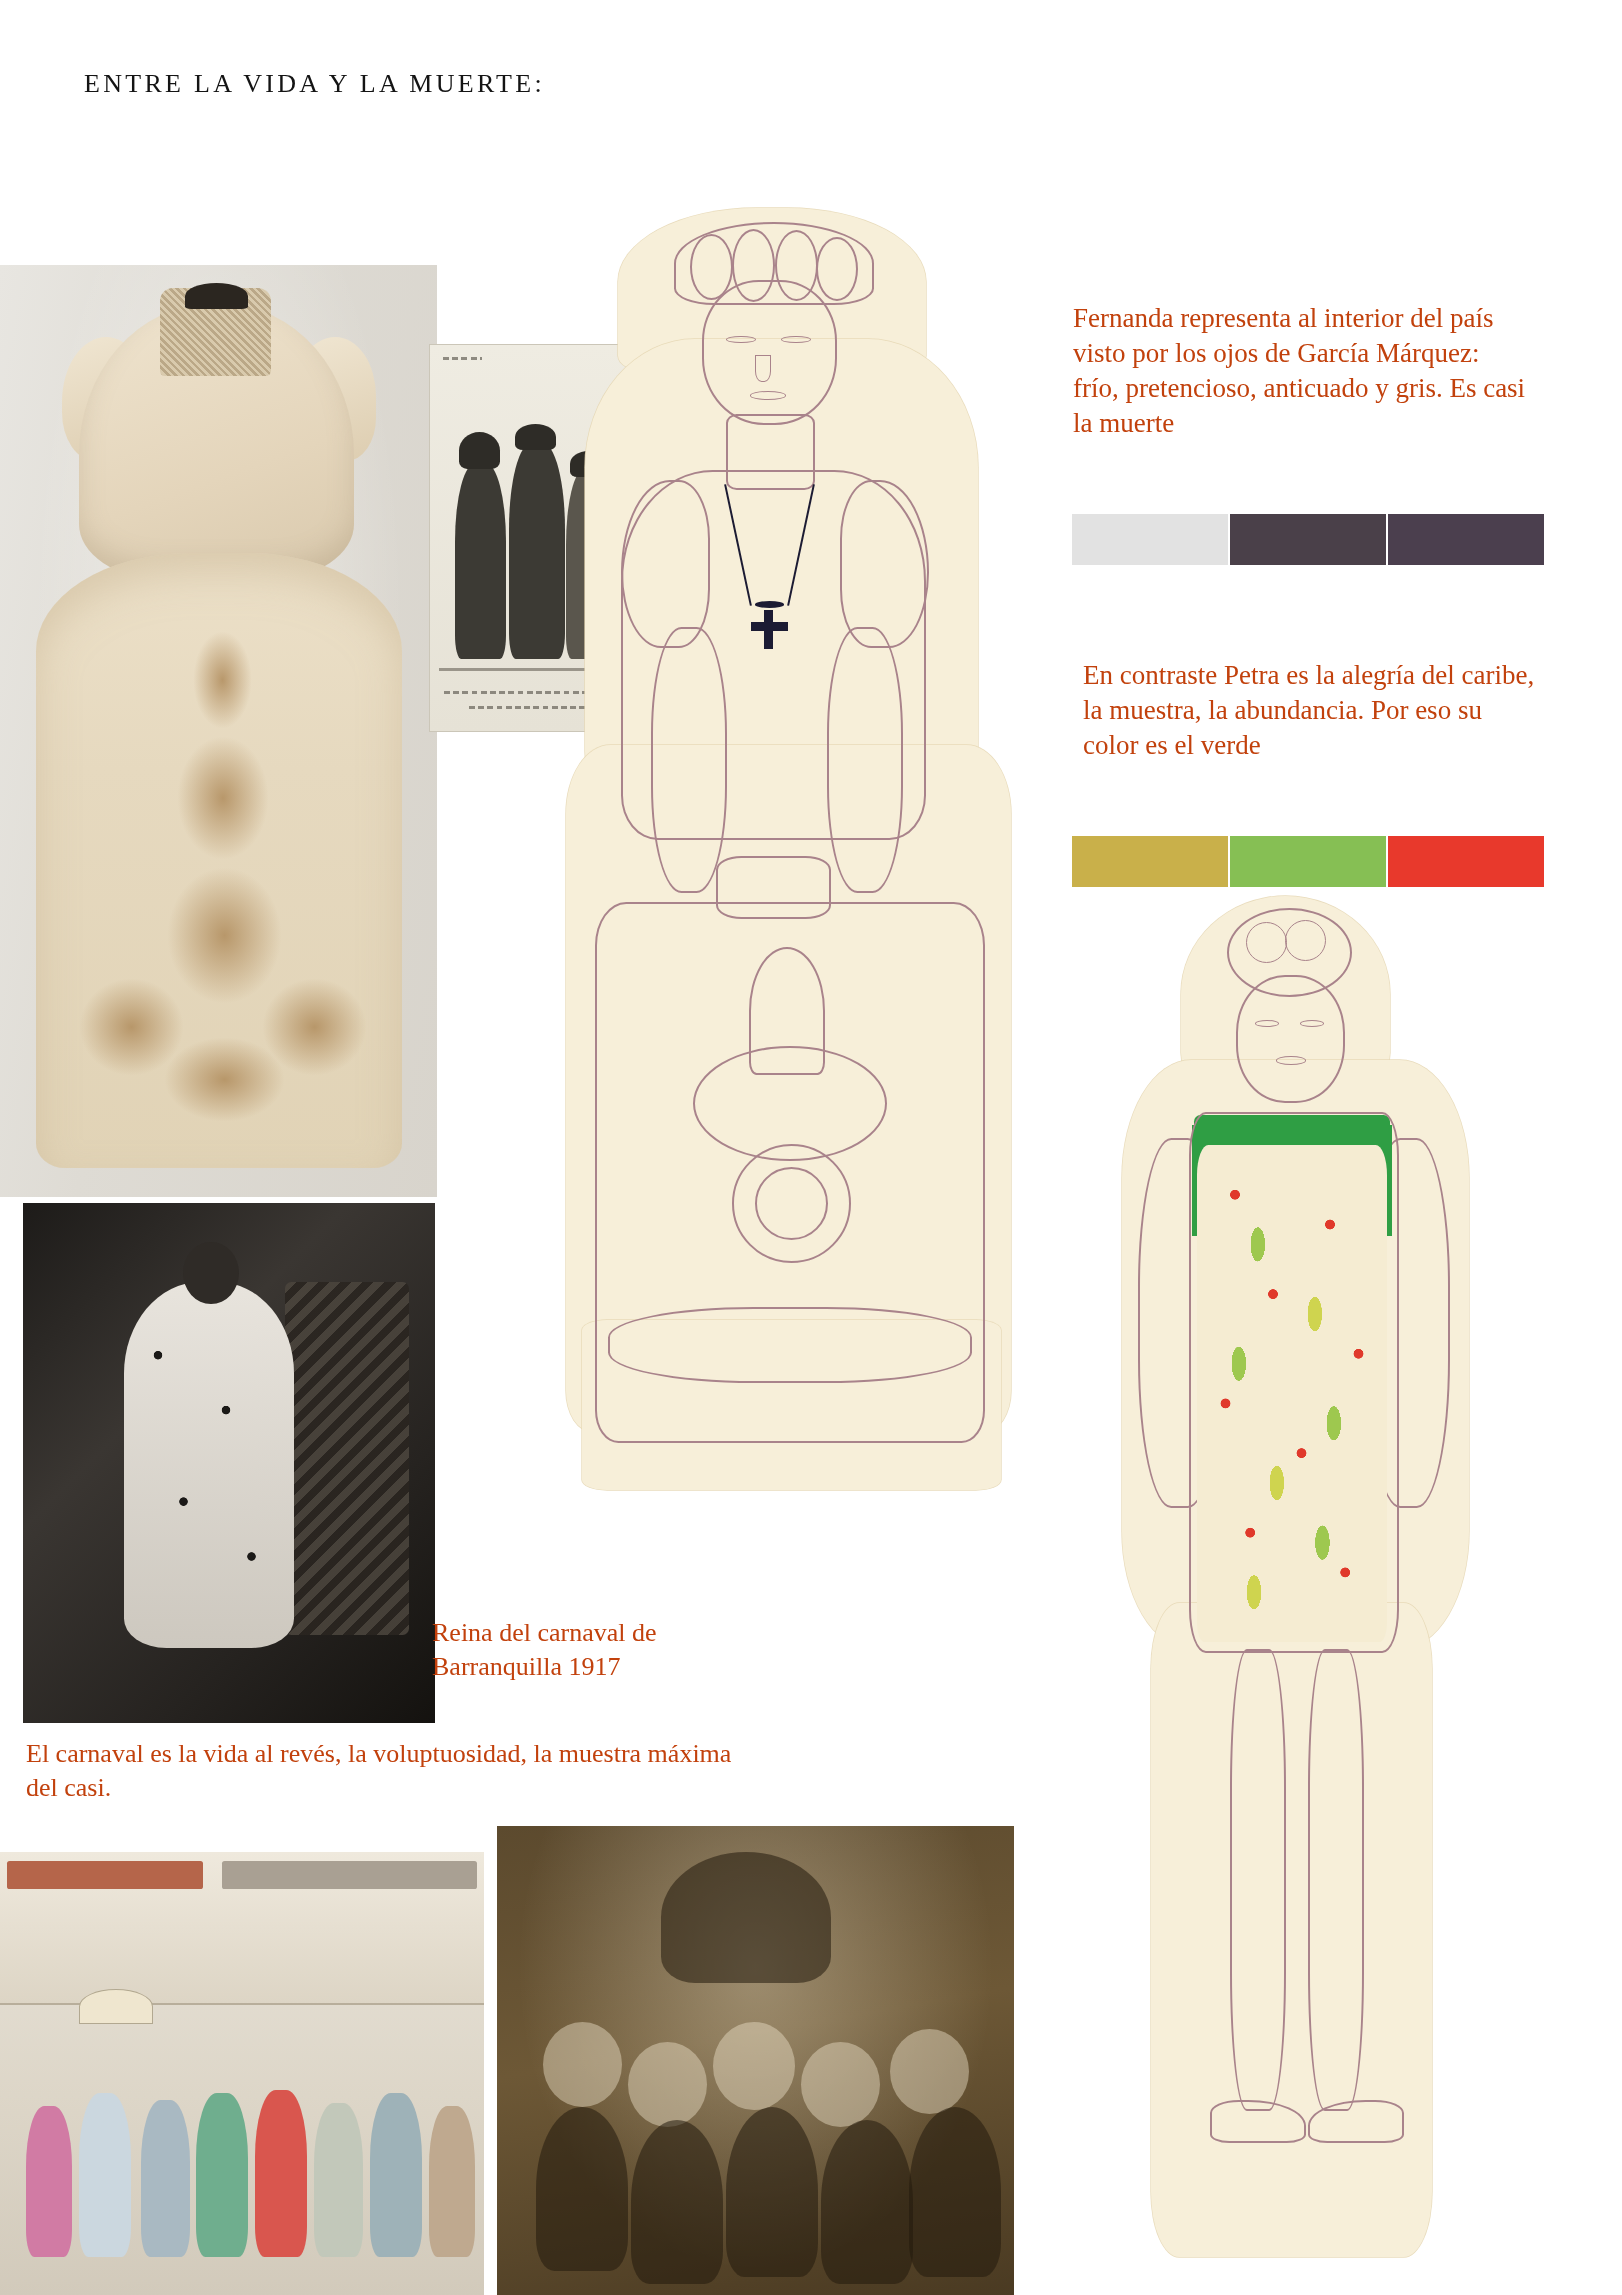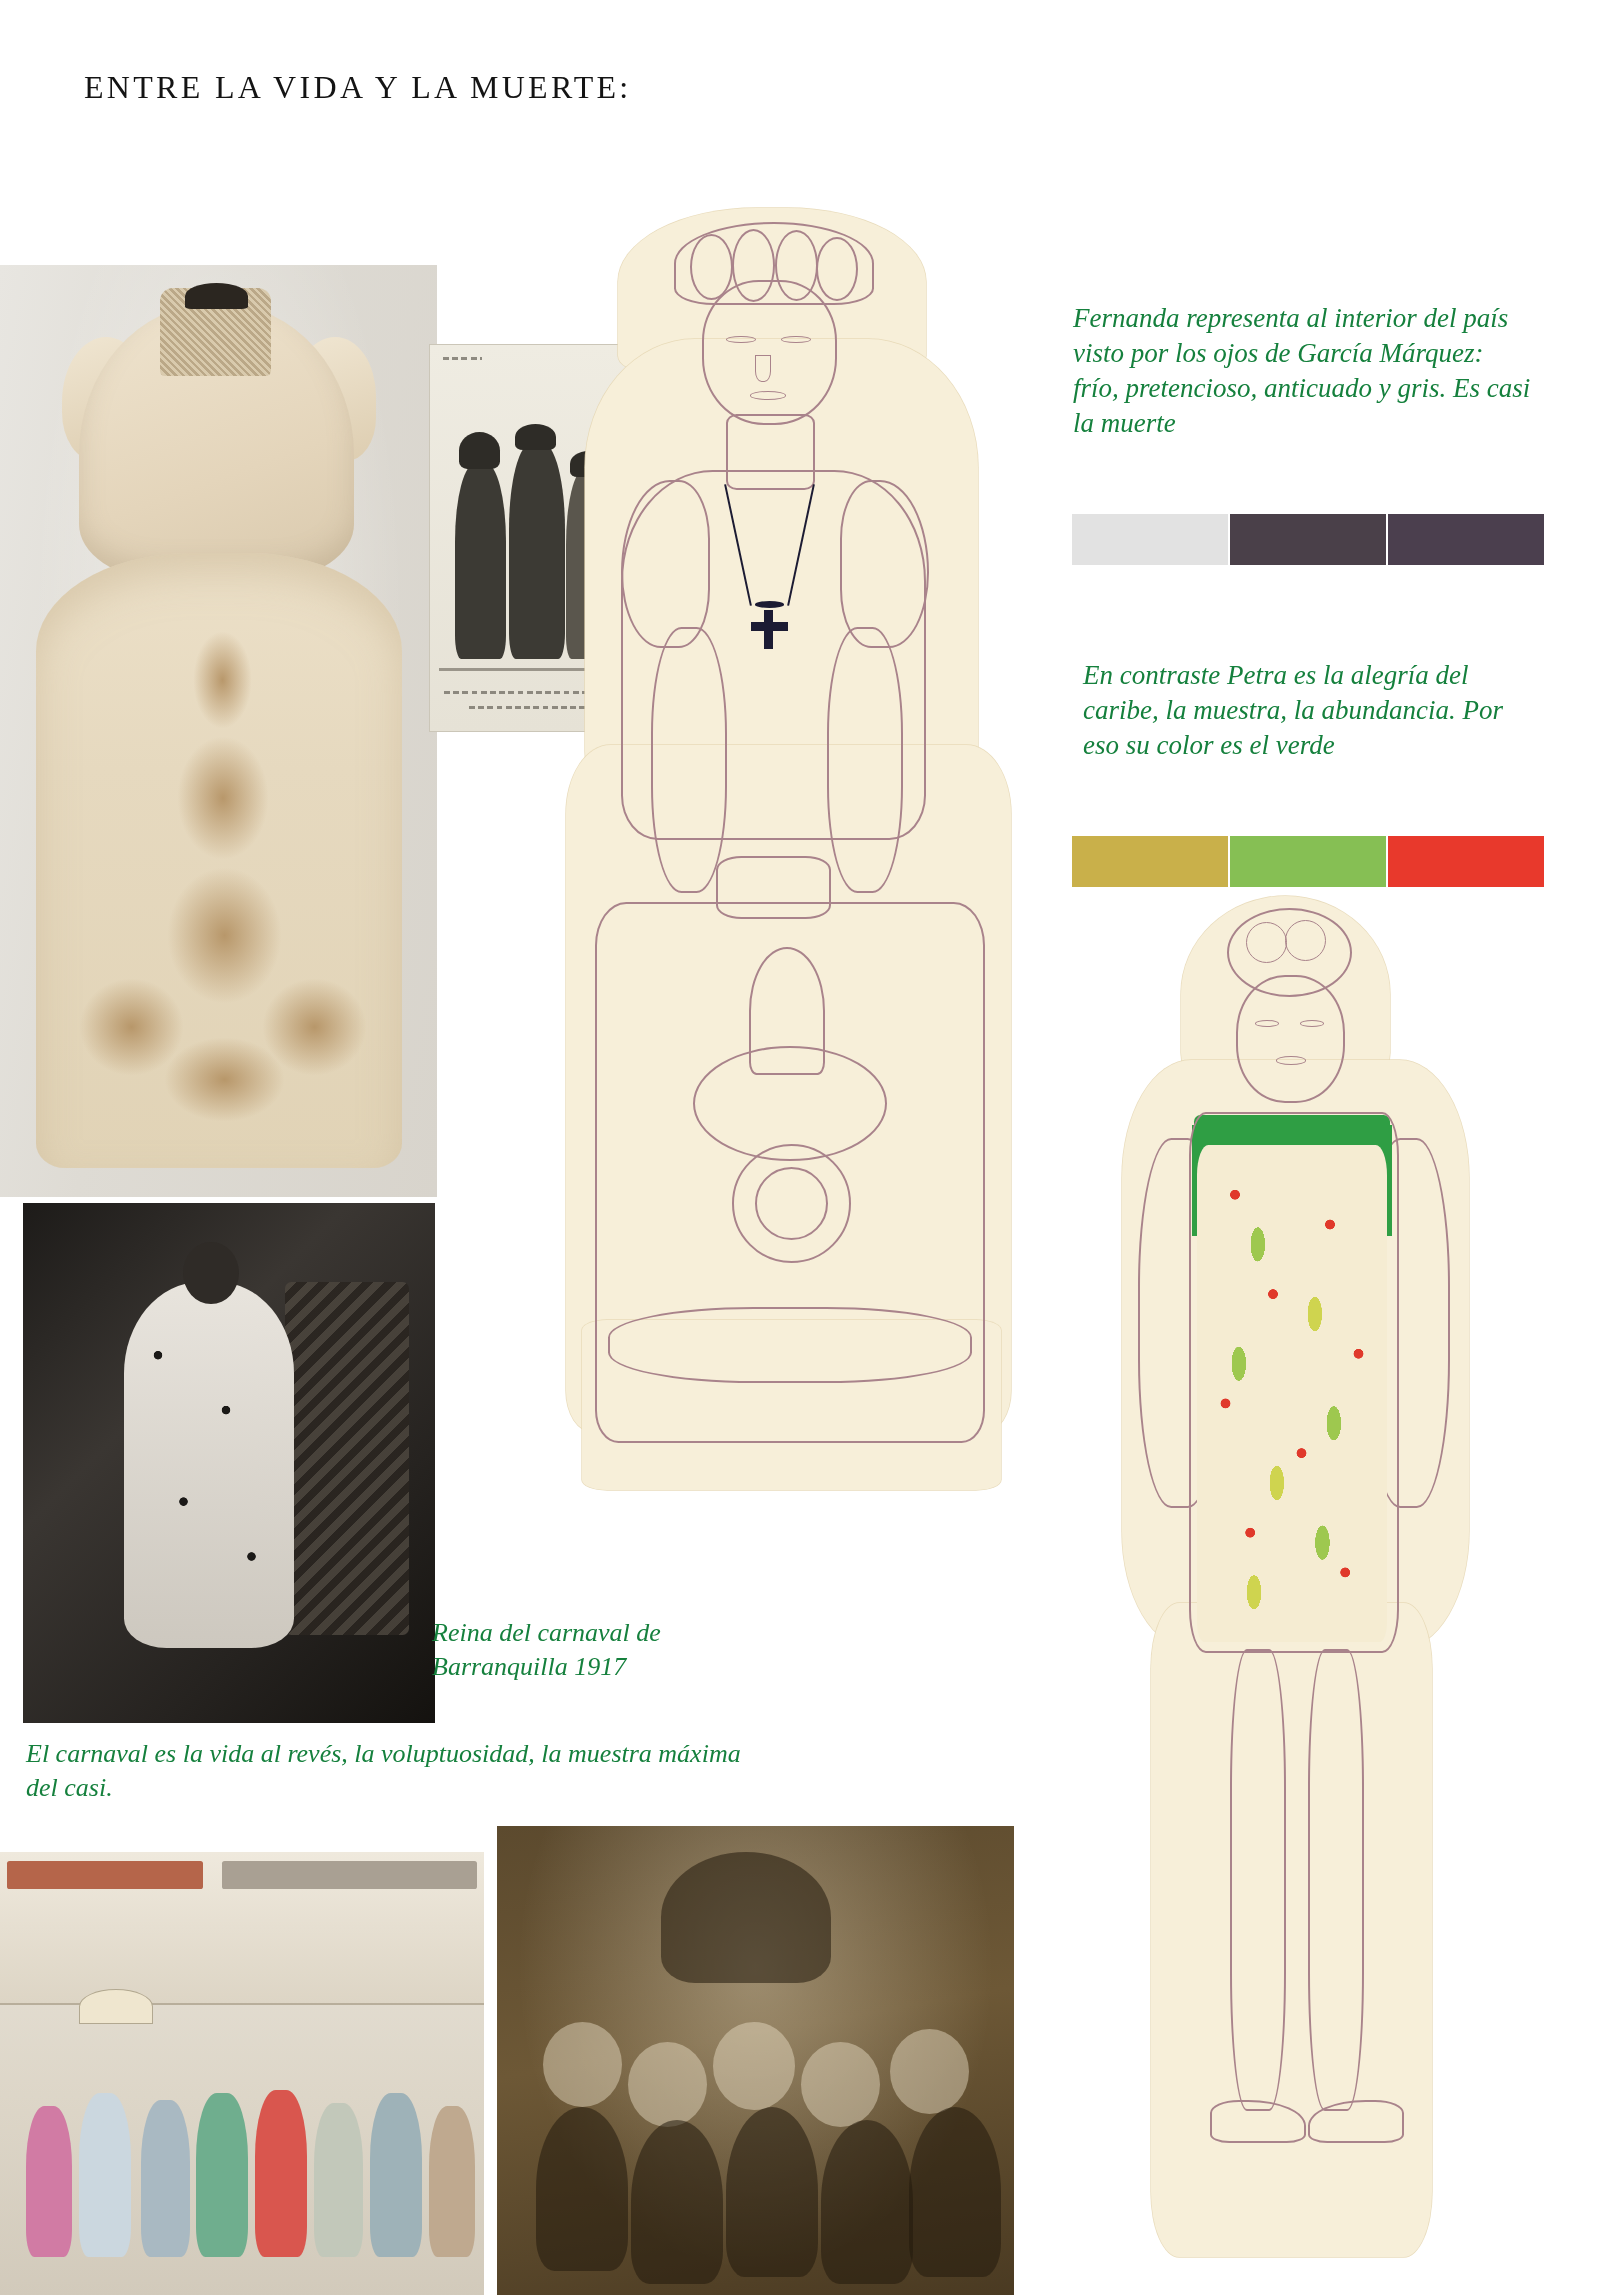--- a/index.html
+++ b/index.html
@@ -17,21 +17,21 @@
 
   
   #title-block {
     position: absolute;
     left: 84px;
     top: 69px;
     width: 1413px;
   }
   #title-line-1 {
     font-family: "Liberation Serif", serif;
-    font-size: 32px;
+    font-size: 26px;
     letter-spacing: 3.3px;
     color: #141414;
     white-space: nowrap;
   }
   #title-line-2 {
     font-family: "Liberation Serif", serif;
     font-size: 51px;
     letter-spacing: 2px;
     color: #141414;
     white-space: nowrap;
@@ -238,24 +238,23 @@
     left: 1112px;
     top: 896px;
     width: 419px;
     height: 1394px;
   }
 
   
   .body-text {
     position: absolute;
     font-family: "Liberation Serif", serif;
-    font-style: italic;
     font-size: 27px;
     line-height: 1.30;
-    color: #15803d;
+    color: #c2410c;
   }
 
   #text-fernanda { left: 1073px; top: 301px; width: 458px; }
   #text-petra    { left: 1083px; top: 658px; width: 458px; }
   #caption-queen { left: 432px; top: 1616px; width: 340px; font-size: 26px; }
   #text-carnaval { left: 26px;  top: 1737px; width: 720px; font-size: 26px; }
 
   
   .swatches {
     position: absolute;

